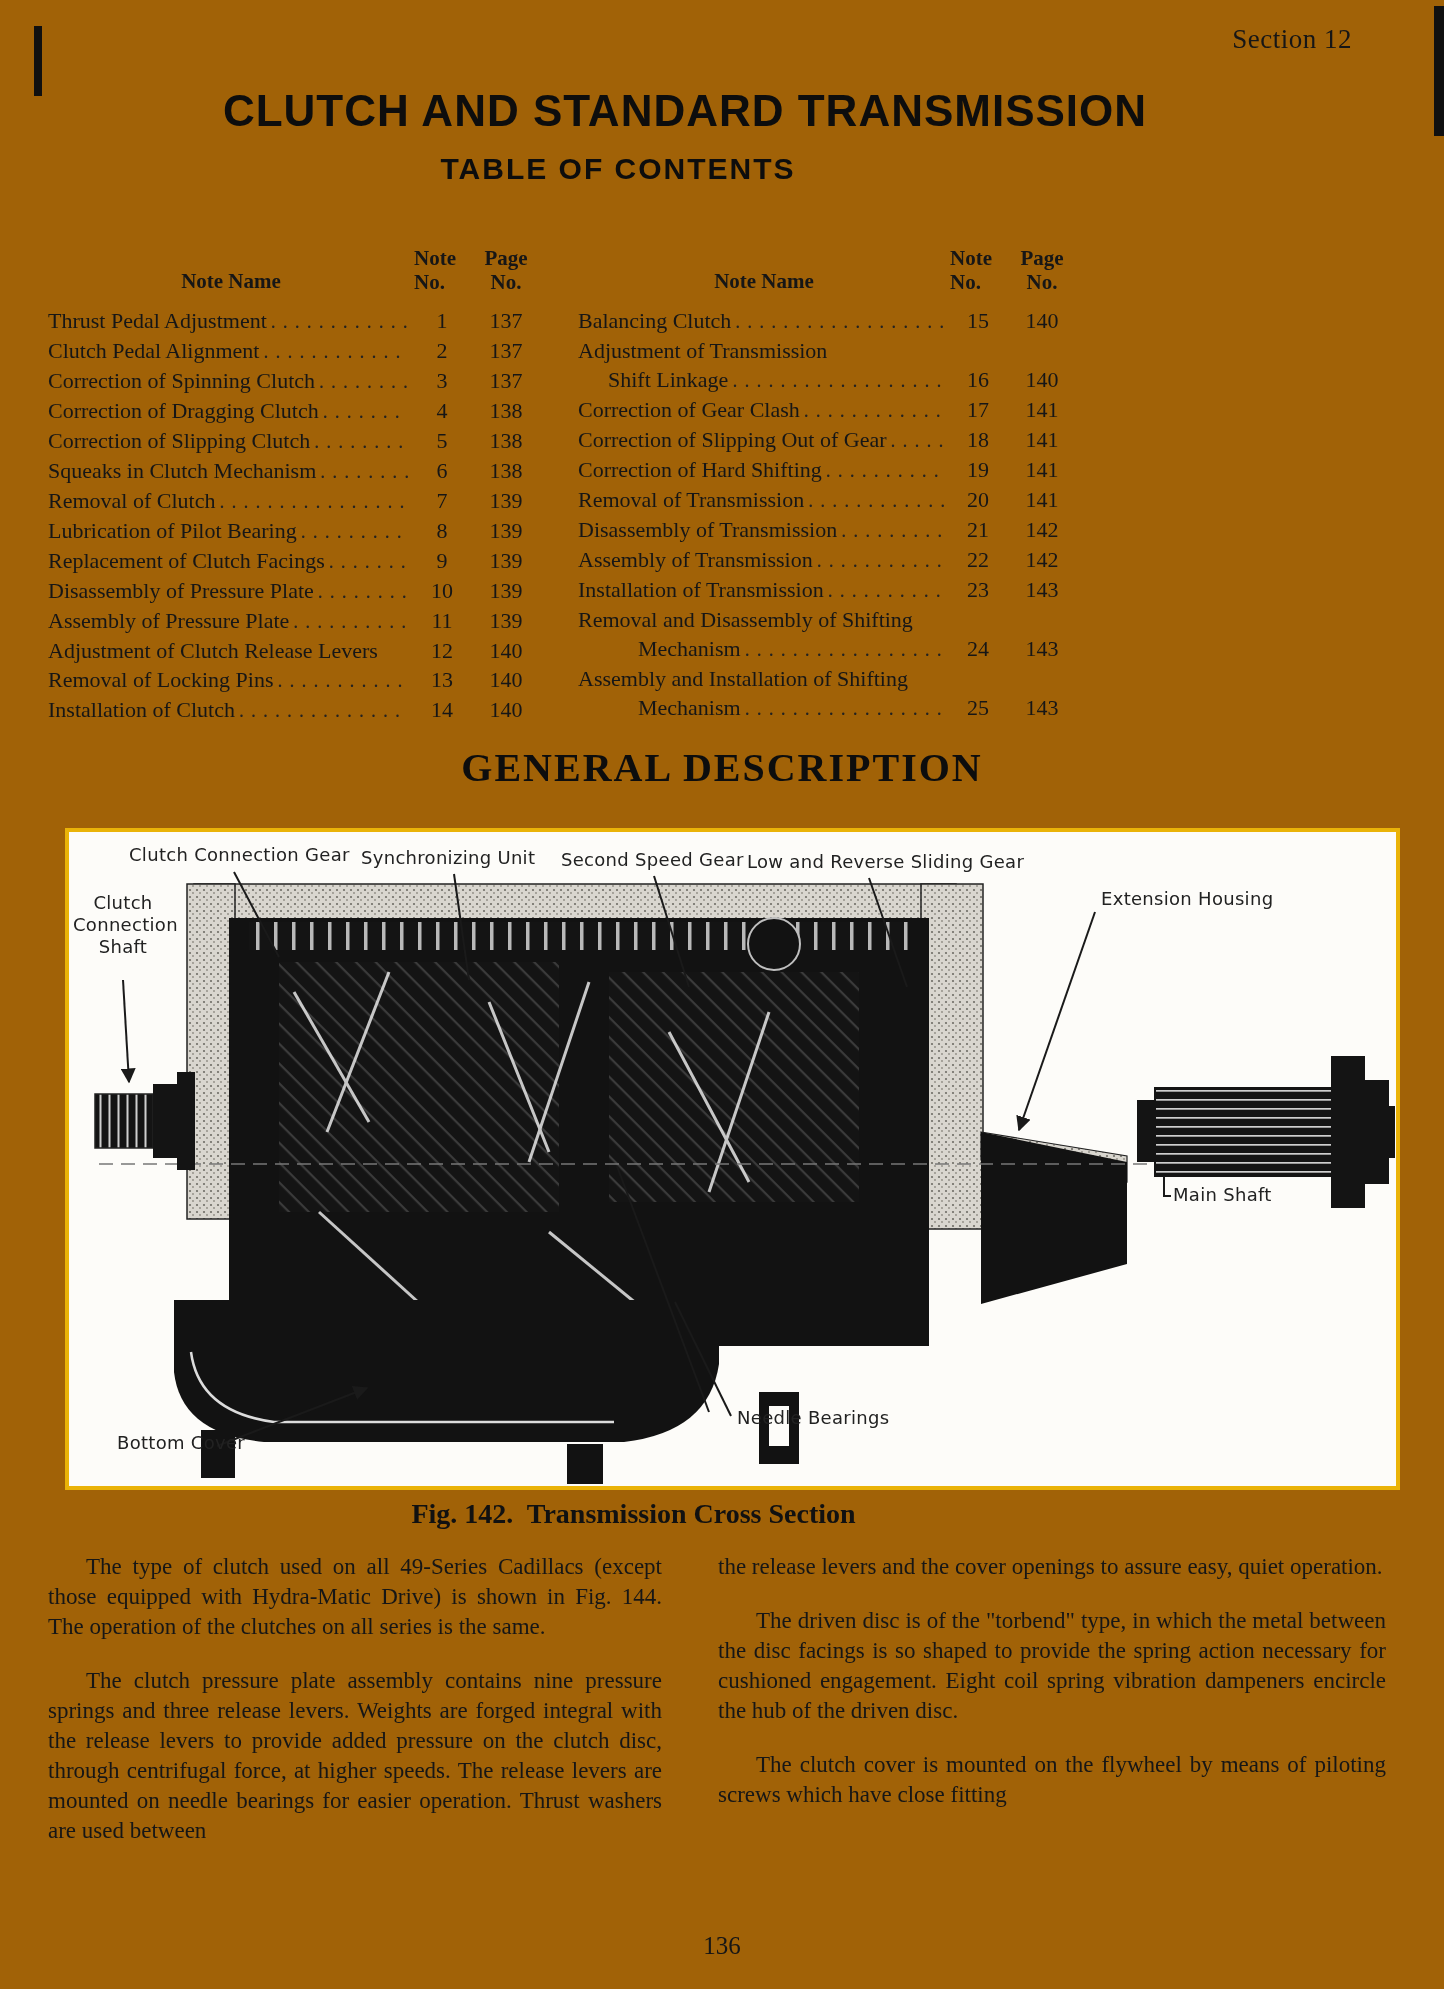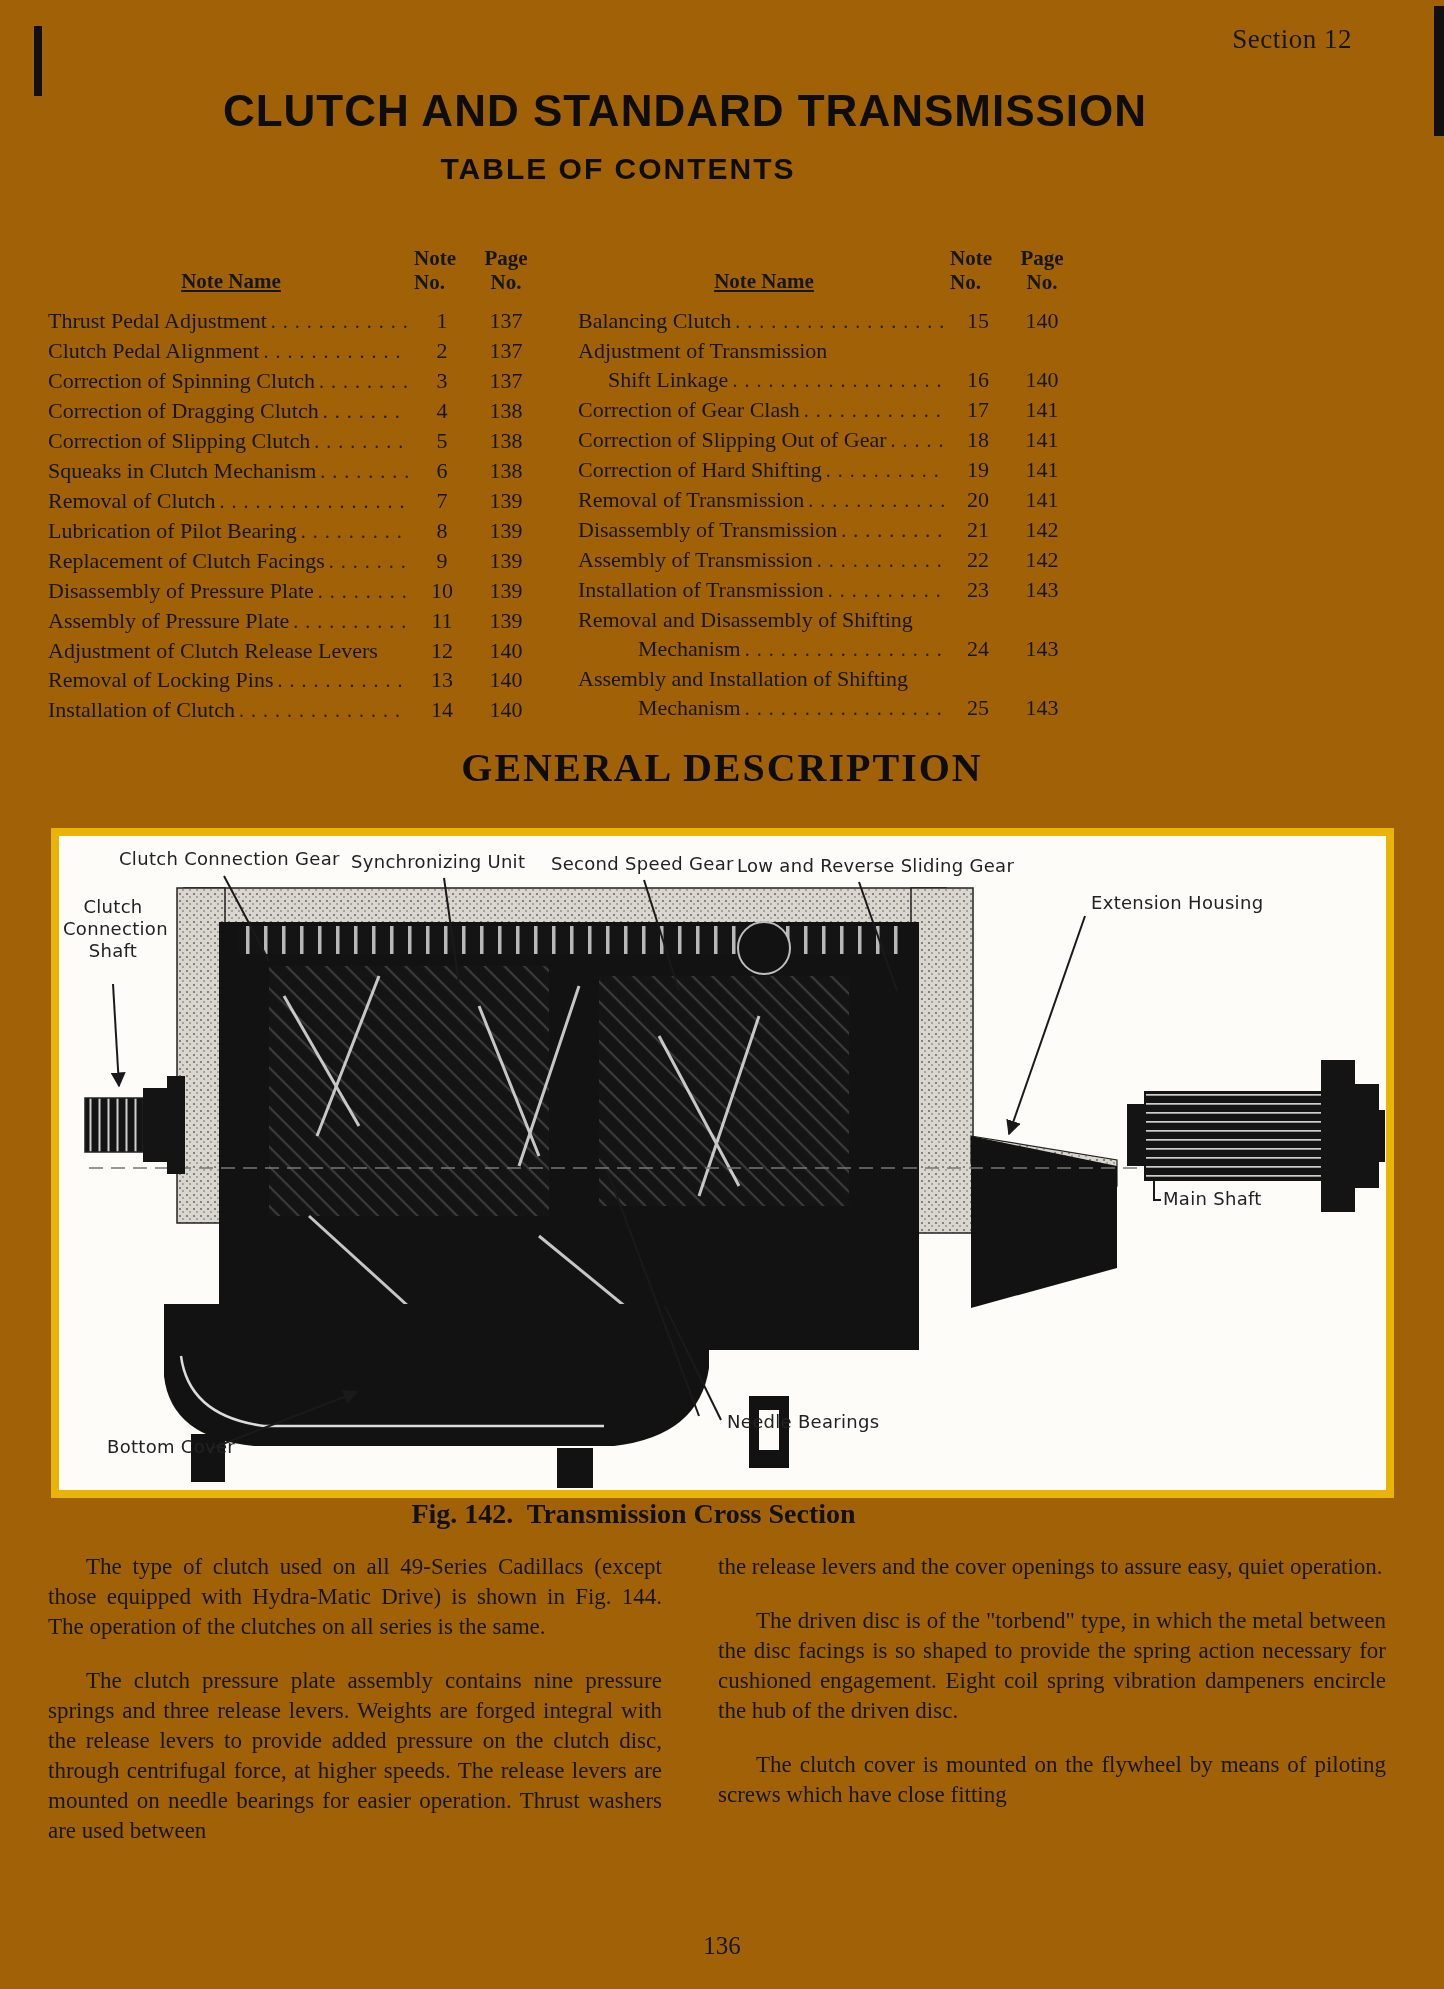--- a/index.html
+++ b/index.html
@@ -19,41 +19,41 @@
   .toc-title{
     position:absolute;top:152px;left:0;width:1236px;text-align:center;
     font-family:"Liberation Sans","DejaVu Sans",sans-serif;
     font-weight:bold;font-size:30px;letter-spacing:2px;color:#0d0d0d;
   }
   
   .toc-col{position:absolute;top:246px;}
   #toc-left{left:48px;width:494px;}
   #toc-right{left:578px;width:500px;}
   .toc-head{display:flex;align-items:flex-end;font-weight:bold;font-size:21px;}
-  .toc-head-name{flex:1;text-align:center;text-decoration:underline;}
+  .toc-head-name{flex:1;text-align:center;}
   .toc-head-no{width:56px;text-align:left;white-space:pre-line;line-height:24px;}
   .toc-head-pg{width:72px;text-align:center;white-space:pre-line;line-height:24px;}
   .toc-rows{margin-top:12px;}
   .toc-line{display:flex;align-items:baseline;font-size:22px;line-height:29px;white-space:nowrap;}
   .toc-name{flex:0 0 auto;}
   .toc-leader{flex:1 1 auto;overflow:hidden;white-space:nowrap;margin:0 6px 0 4px;color:#222;}
   .toc-leader::after{content:". . . . . . . . . . . . . . . . . . . . . . . . . . . . . . . . . . . . . . . .";letter-spacing:1px;font-size:20px;}
   .toc-leader.hide-dots::after{content:"";}
   .toc-no{width:56px;text-align:center;flex:0 0 auto;}
   .toc-pg{width:72px;text-align:center;flex:0 0 auto;}
   
   .general-title{
     position:absolute;top:744px;left:0;width:1444px;text-align:center;
     font-family:"Liberation Sans","DejaVu Sans",sans-serif;
     font-weight:bold;font-size:40px;letter-spacing:2px;color:#0d0d0d;
   }
   
   .figure-frame{
-    position:absolute;left:51px;top:828px;width:1327px;height:654px;
-    border:8px solid #eab308;background:#fdfcf9;
+    position:absolute;left:65px;top:828px;width:1327px;height:654px;
+    border:4px solid #eab308;background:#fdfcf9;
   }
   .fig-svg{position:absolute;left:0;top:0;width:100%;height:100%;}
   .fig-label{
     position:absolute;font-family:"DejaVu Sans",sans-serif;font-size:18px;
     color:#222;letter-spacing:.3px;white-space:nowrap;
   }
   .fig-label.wrap{white-space:normal;text-align:center;line-height:22px;}
   .fig-caption{
     position:absolute;top:1498px;left:0;width:1171px;text-align:center;
     font-weight:bold;font-size:28px;white-space:pre;color:#111;padding-left:48px;

